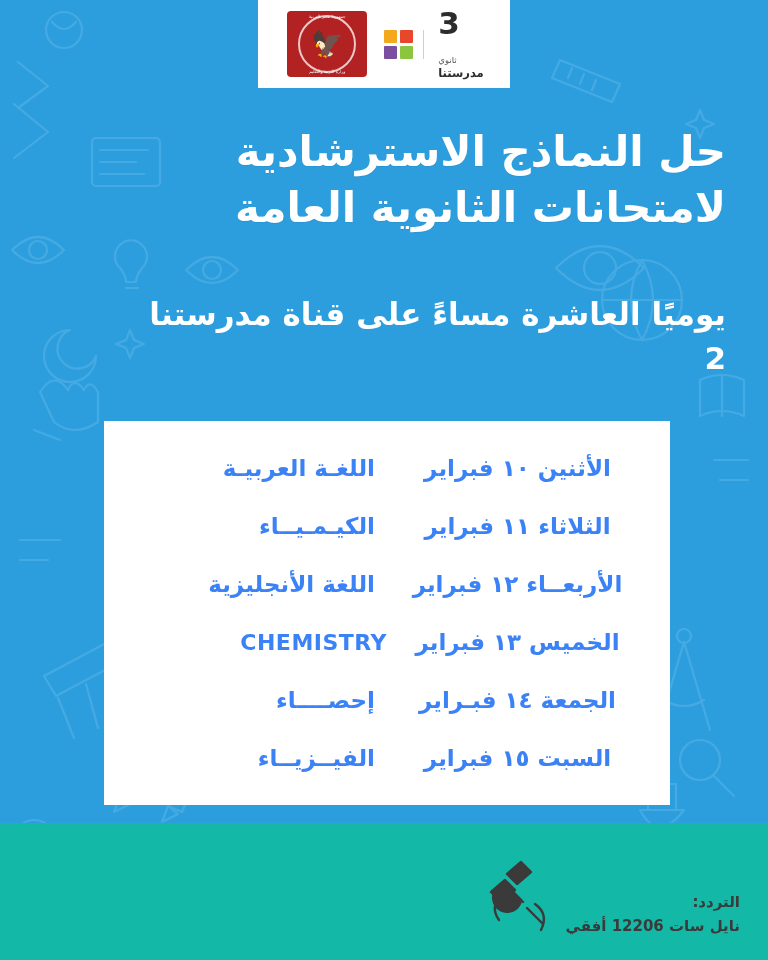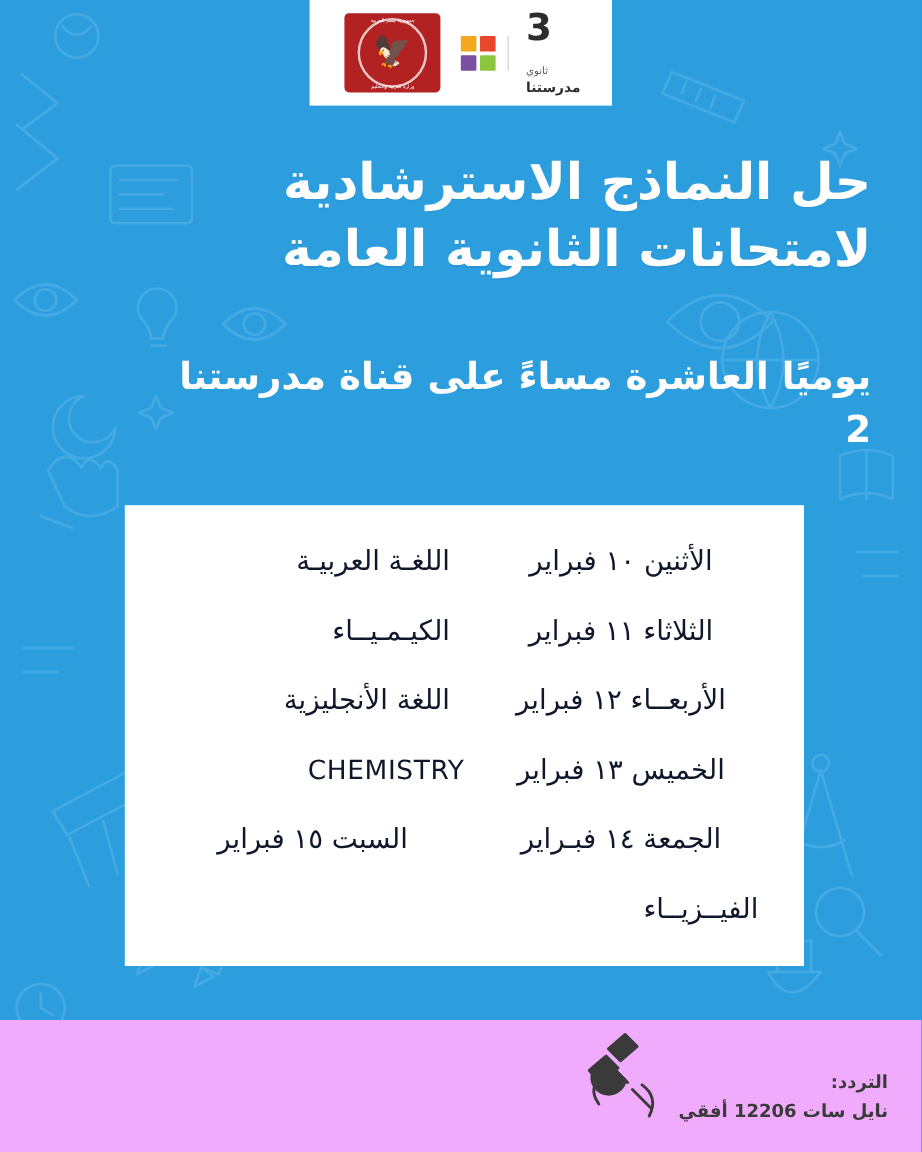--- a/index.html
+++ b/index.html
@@ -176,43 +176,43 @@
   .card-grid {
     width: 100%;
     height: 100%;
     display: grid;
     grid-template-columns: 1fr 1fr;
     grid-template-rows: repeat(6, 1fr);
     align-items: center;
     padding: 18px 26px 18px 26px;
   }
   .cell {
-    color: #0f172a;
+    color: #3b82f6;
     font-size: 23px;
-    font-weight: normal;
+    font-weight: bold;
     white-space: nowrap;
   }
   .cell-subject { text-align: right; padding-right: 12px; }
   .cell-date { text-align: center; padding-left: 4px; }
   .cell-subject.latin {
     direction: ltr;
     text-align: right;
     letter-spacing: .5px;
     font-size: 22px;
     padding-right: 0;
     padding-left: 14px;
   }
 
   
   .footer {
     position: absolute;
     left: 0; right: 0;
     bottom: 0;
-    height: 110px;
-    background: #f0abfc;
+    height: 137px;
+    background: #14b8a6;
     z-index: 4;
   }
   .footer-inner {
     position: absolute;
     right: 28px;
     bottom: 22px;
     display: flex;
     align-items: flex-end;
     gap: 14px;
     direction: rtl;
@@ -338,20 +338,21 @@
       <div class="cell cell-date">الثلاثاء ١١ فبراير</div>
       <div class="cell cell-subject">الكيـمـيــاء</div>
 
       <div class="cell cell-date">الأربعــاء ١٢ فبراير</div>
       <div class="cell cell-subject">اللغة الأنجليزية</div>
 
       <div class="cell cell-date">الخميس ١٣ فبراير</div>
       <div class="cell cell-subject latin">CHEMISTRY</div>
 
       <div class="cell cell-date">الجمعة ١٤ فبـراير</div>
+      <div class="cell cell-subject">إحصــــاء</div>
 
       <div class="cell cell-date">السبت ١٥ فبراير</div>
       <div class="cell cell-subject">الفيــزيــاء</div>
     </div>
   </div>
 
   <div class="footer">
     <div class="footer-inner">
       <div class="freq-text">
         <div class="row lbl">التردد:</div>

